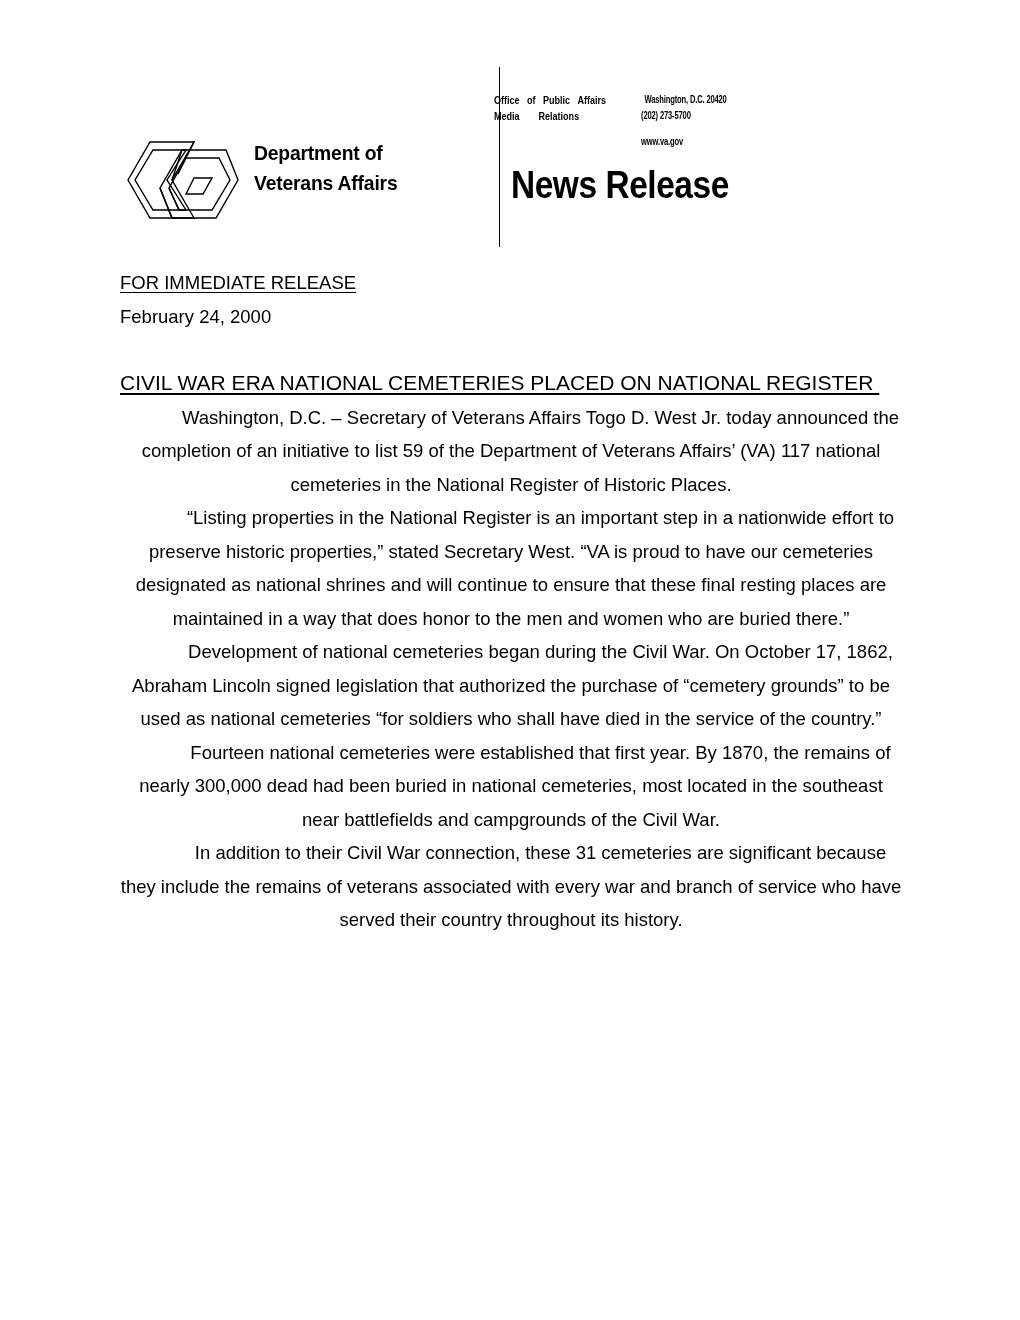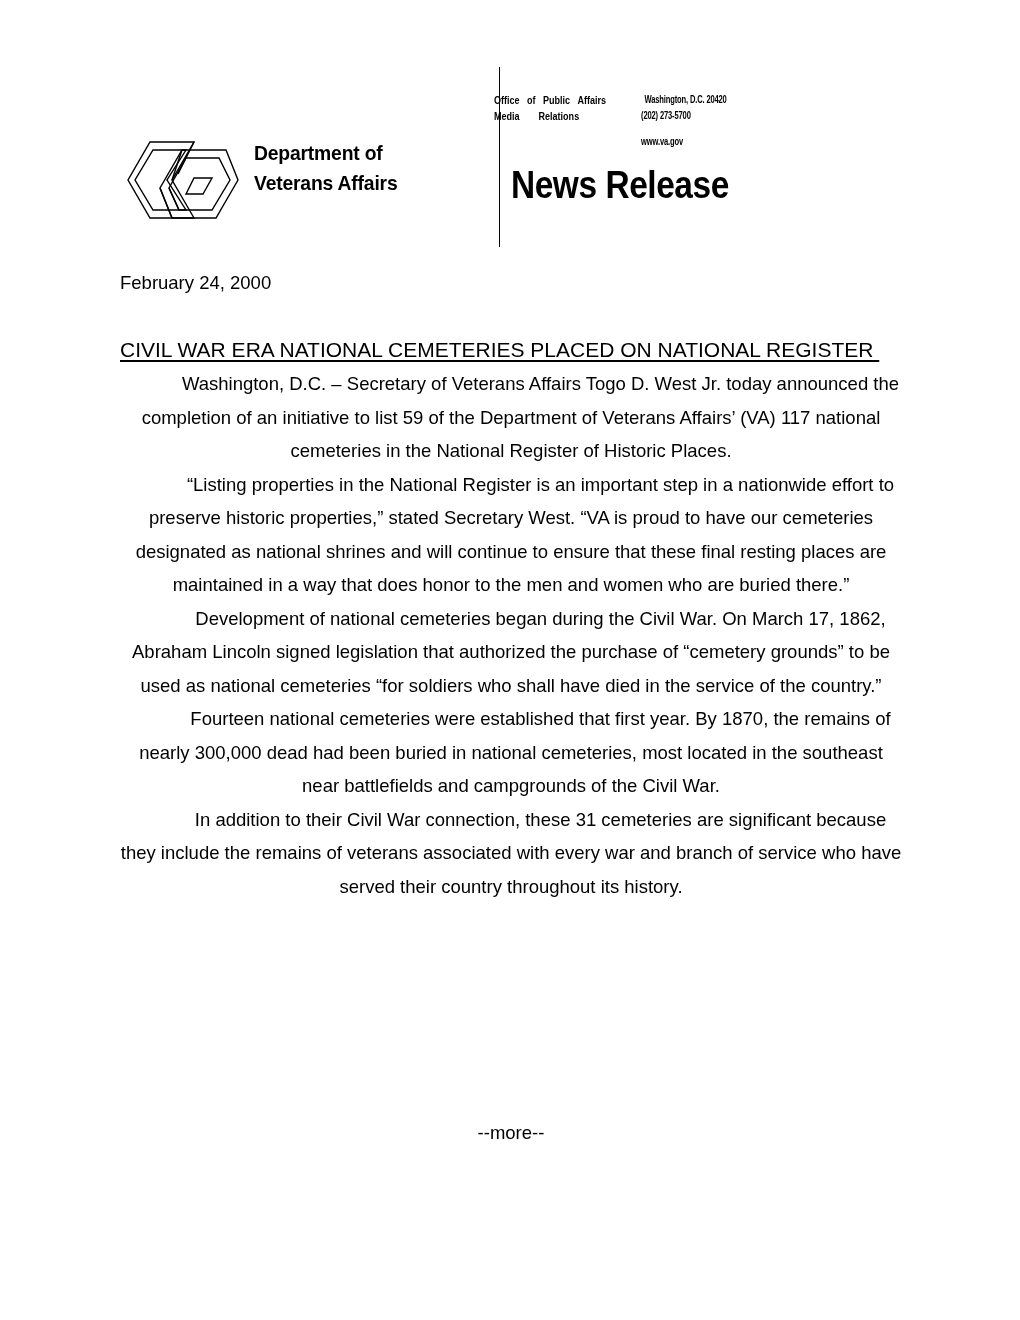--- a/index.html
+++ b/index.html
@@ -206,28 +206,30 @@
           <div class="contact-line">(202) 273-5700</div>
           <div class="contact-line contact-url">www.va.gov</div>
         </div>
       </div>
     </div>
 
     <div class="news-release-title">News Release</div>
   </div>
 
   <div class="body-area">
+    <div>
+      <span class="release-line">FOR IMMEDIATE RELEASE</span>
+    </div>
     <div class="date-line">February 24, 2000</div>
 
     <div>
       <span class="headline">CIVIL WAR ERA NATIONAL CEMETERIES PLACED ON NATIONAL REGISTER </span>
     </div>
 
     <p class="para">Washington, D.C. – Secretary of Veterans Affairs Togo D. West Jr. today announced the completion of an initiative to list 59 of the Department of Veterans Affairs’ (VA) 117 national cemeteries in the National Register of Historic Places.</p>
     <p class="para">“Listing properties in the National Register is an important step in a nationwide effort to preserve historic properties,” stated Secretary West.  “VA is proud to have our cemeteries designated as national shrines and will continue to ensure that these final resting places are maintained in a way that does honor to the men and women who are buried there.”</p>
-    <p class="para">Development of national cemeteries began during the Civil War.  On March 17, 1862, Abraham Lincoln signed legislation that authorized the purchase of “cemetery grounds” to be used as national cemeteries “for soldiers who shall have died in the service of the country.”</p>
+    <p class="para">Development of national cemeteries began during the Civil War.  On October 17, 1862, Abraham Lincoln signed legislation that authorized the purchase of “cemetery grounds” to be used as national cemeteries “for soldiers who shall have died in the service of the country.”</p>
     <p class="para">Fourteen national cemeteries were established that first year.  By 1870, the remains of nearly 300,000 dead had been buried in national cemeteries, most located in the southeast near battlefields and campgrounds of the Civil War.</p>
     <p class="para">In addition to their Civil War connection, these 31 cemeteries are significant because they include the remains of veterans associated with every war and branch of service who have served their country throughout its history.</p>
 
-    <div class="more-mark">--more--</div>
   </div>
 
 </div>
 
 </body></html>

